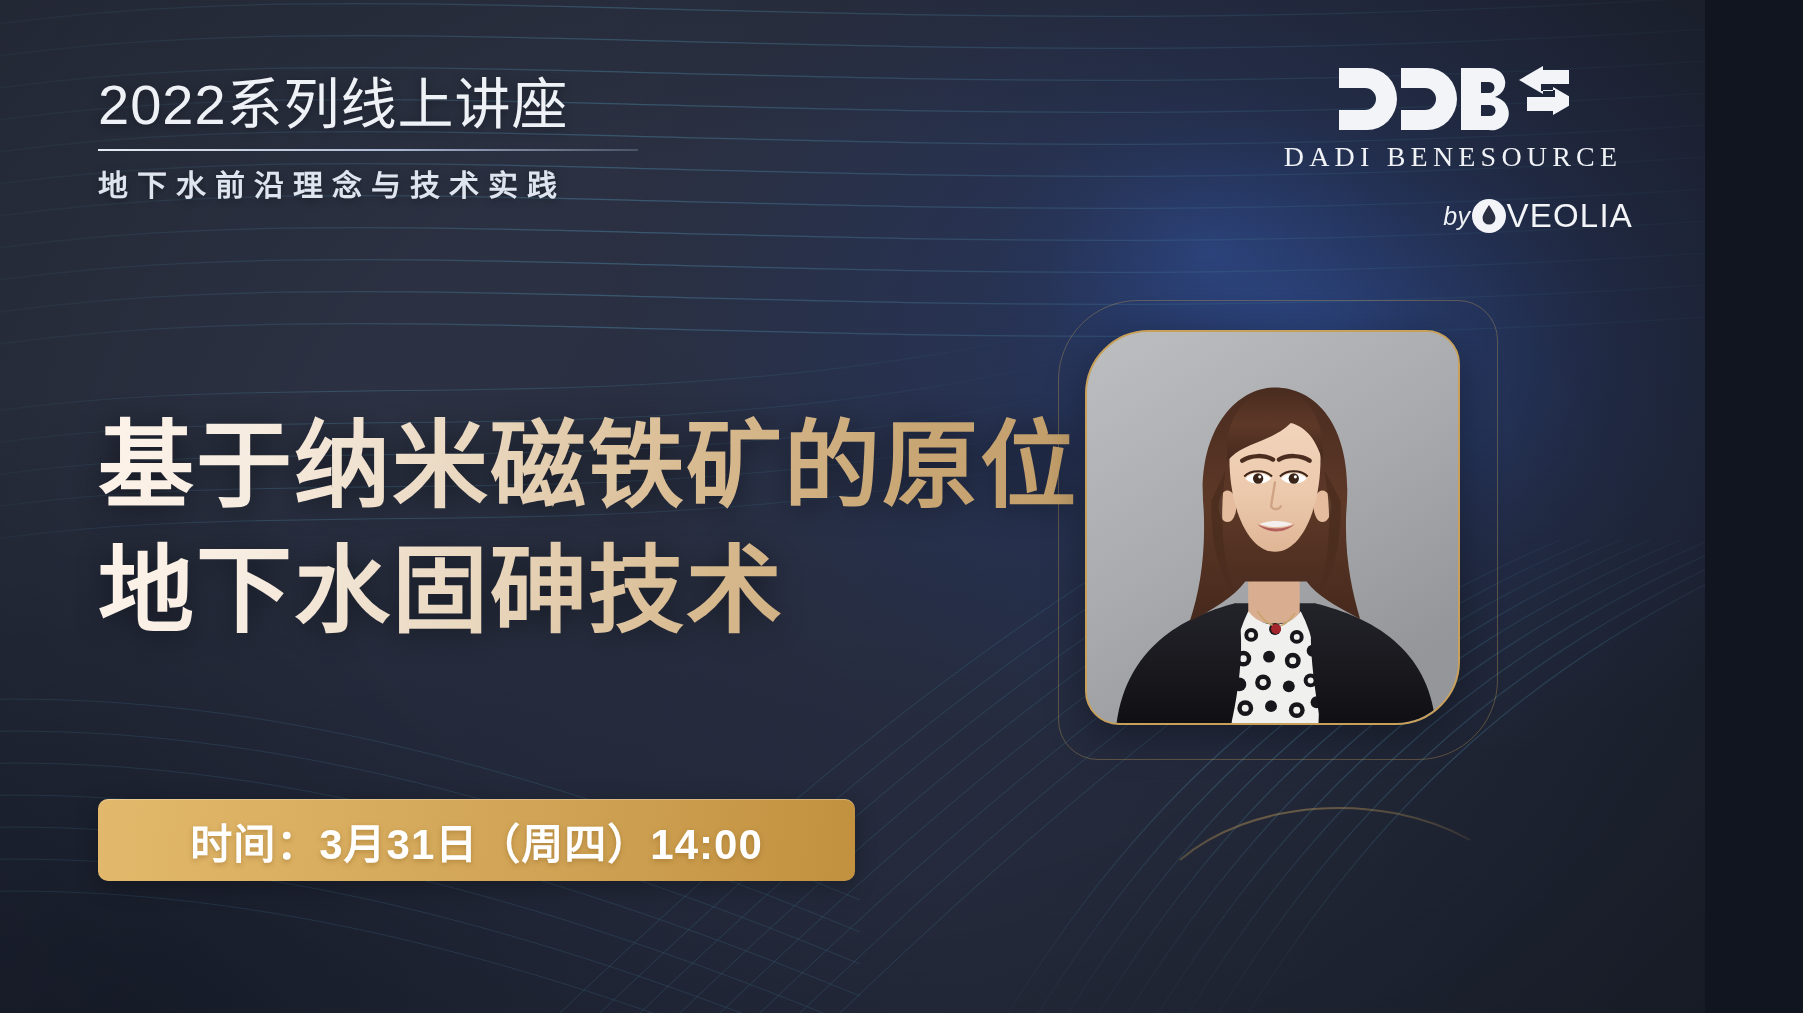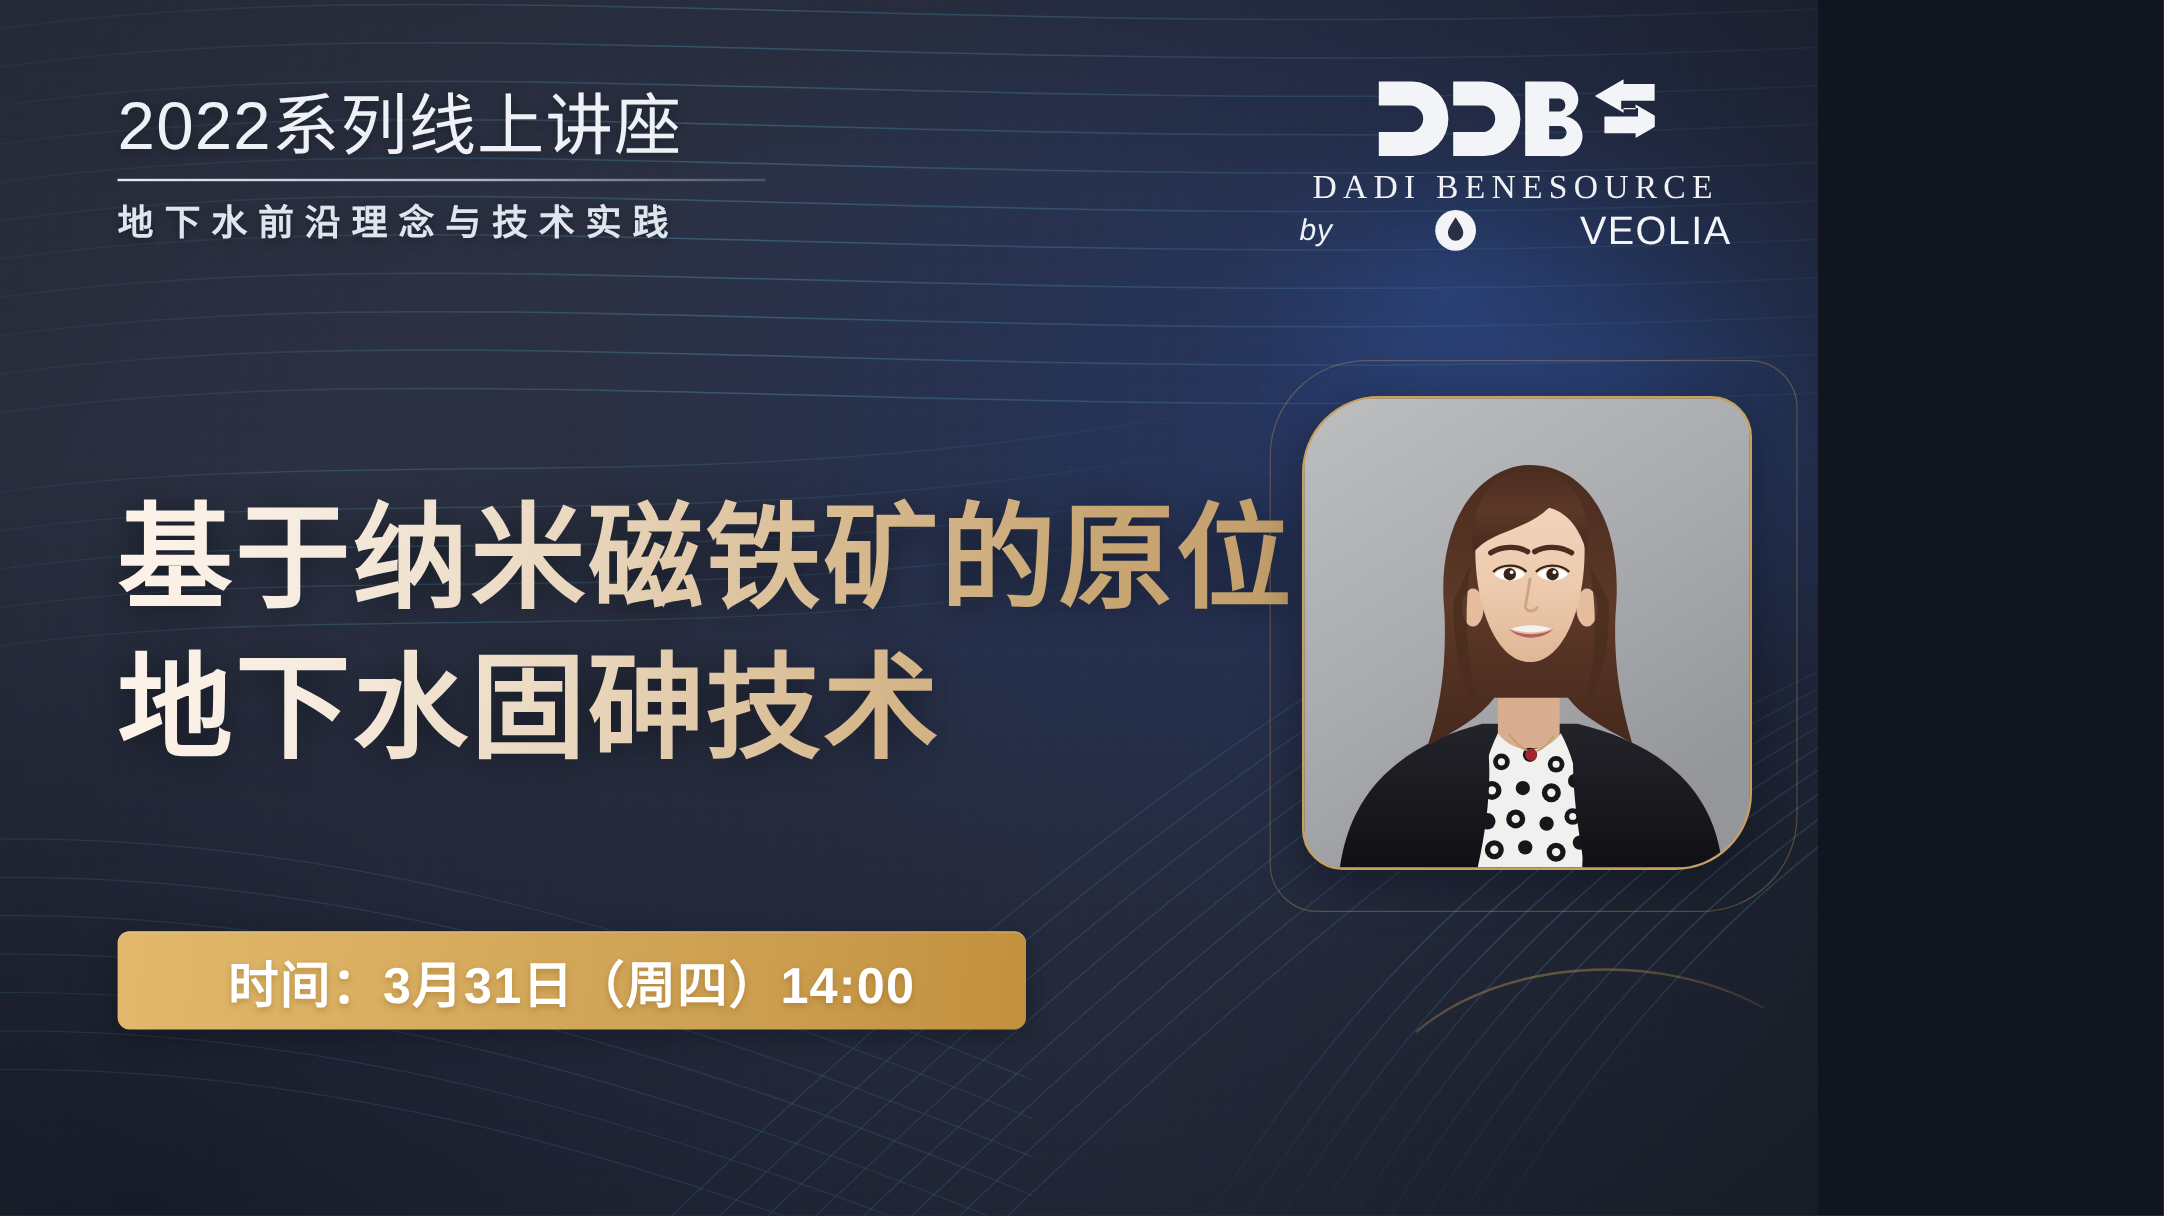--- a/index.html
+++ b/index.html
@@ -5,21 +5,21 @@
 <style>
   * { margin:0; padding:0; box-sizing:border-box; }
   html,body { background:#11151f; }
   body {
     font-family:"Liberation Sans","DejaVu Sans",sans-serif;
     -webkit-font-smoothing:antialiased;
   }
 
   .banner{
     position:relative;
-    width:1515px;
+    width:1705px;
     height:1013px;
     overflow:hidden;
     background:
       radial-gradient(ellipse 900px 620px at 74% 34%, rgba(40,62,122,0.58) 0%, rgba(40,62,122,0.22) 45%, rgba(40,62,122,0) 72%),
       radial-gradient(ellipse 1200px 900px at 8% 100%, rgba(24,30,46,0.85) 0%, rgba(24,30,46,0) 70%),
       linear-gradient(118deg,#2e3445 0%,#2b3142 30%,#262c3e 55%,#222838 78%,#1d2331 100%);
   }
 
   
   .bg-layer{ position:absolute; inset:0; pointer-events:none; }
@@ -53,21 +53,21 @@
 
   
   .logo-block{ position:absolute; right:72px; top:66px; text-align:center; width:360px; }
   .logo-ddbs{ display:block; margin:0 auto; }
   .logo-name{
     font-family:"Liberation Serif","DejaVu Serif",serif;
     font-size:28px; letter-spacing:5.2px; color:#f0f2f6;
     margin-top:9px; white-space:nowrap;
   }
   .logo-by{
-    display:flex; align-items:center; justify-content:space-between; 
+    margin-top:24px; display:flex; align-items:center; justify-content:flex-end; 
   }
   .logo-by-text{
     font-size:25px; font-style:italic; font-weight:400; color:#eef1f6; letter-spacing:.5px;
   }
   .veolia-mark{ display:block; }
   .veolia-word{
     font-size:33px; font-weight:400; color:#f2f4f8; letter-spacing:1.2px;
   }
 
   
@@ -92,21 +92,21 @@
     font-size:96px; font-weight:800; line-height:1.30;
     letter-spacing:2px; white-space:nowrap;
     background:linear-gradient(98deg,#fdf3ea 0%,#f7ece0 16%,#ead8c0 38%,#d7b98e 62%,#c9a775 82%,#c19d69 100%);
     -webkit-background-clip:text; background-clip:text;
     -webkit-text-fill-color:transparent; color:transparent;
     filter:drop-shadow(0 4px 14px rgba(0,0,0,.42));
   }
 
   
   .time-pill{
-    position:absolute; left:98px; top:776px;
+    position:absolute; left:98px; top:799px;
     width:757px; height:82px; border-radius:10px;
     display:flex; align-items:center; justify-content:center;
     background:linear-gradient(96deg,#e2b86c 0%,#d9ae60 30%,#cfa254 62%,#c2913f 100%);
     box-shadow:0 6px 22px rgba(0,0,0,.28), inset 0 1px 0 rgba(255,255,255,.28);
   }
   .time-text{
     font-size:42px; font-weight:700; color:#ffffff; letter-spacing:1px; white-space:nowrap;
     text-shadow:0 2px 5px rgba(120,80,20,.35);
   }
 

